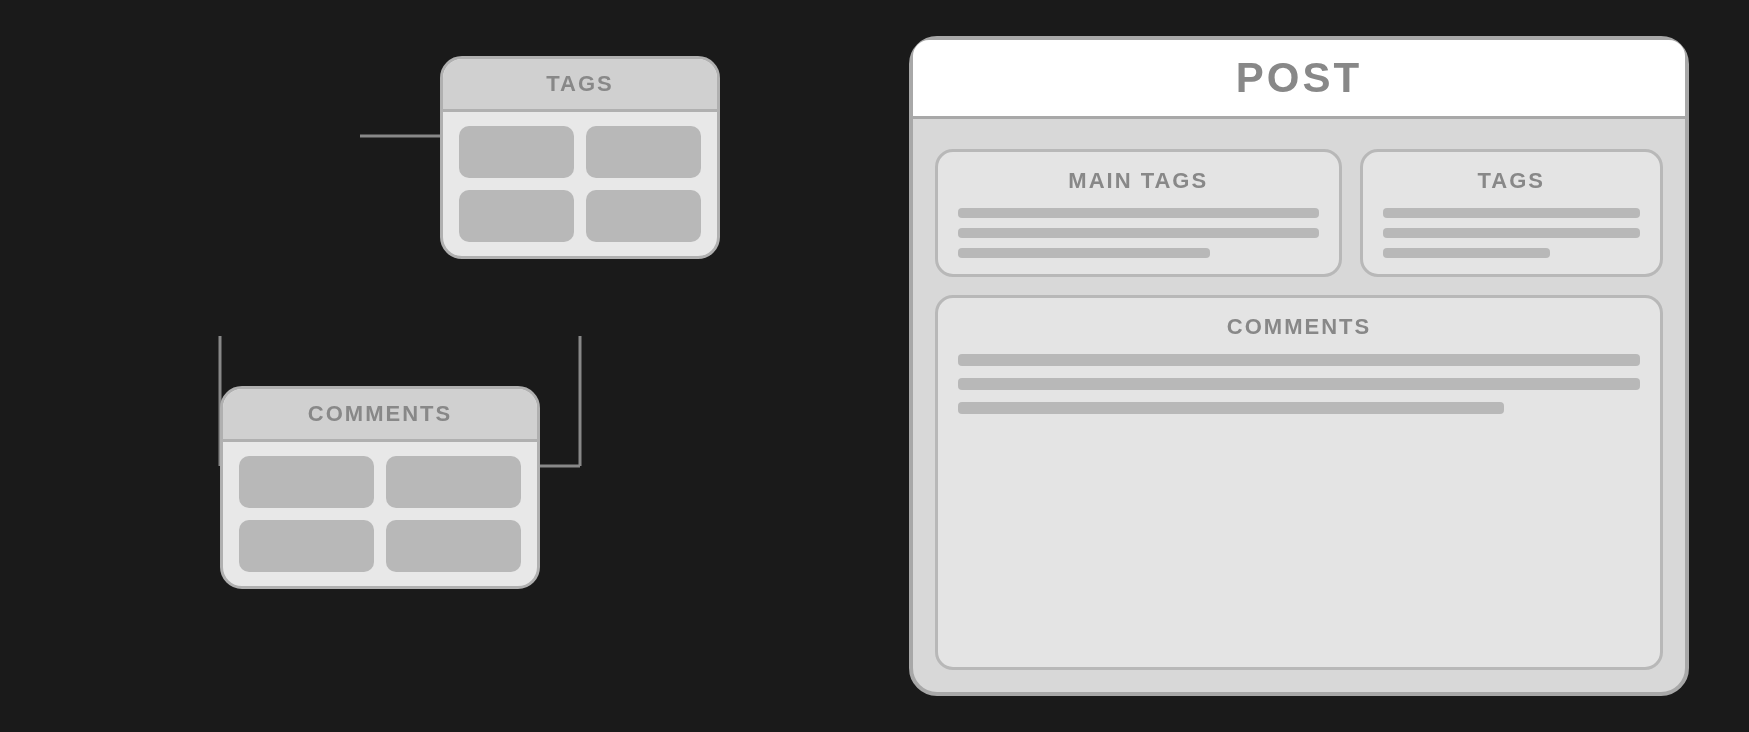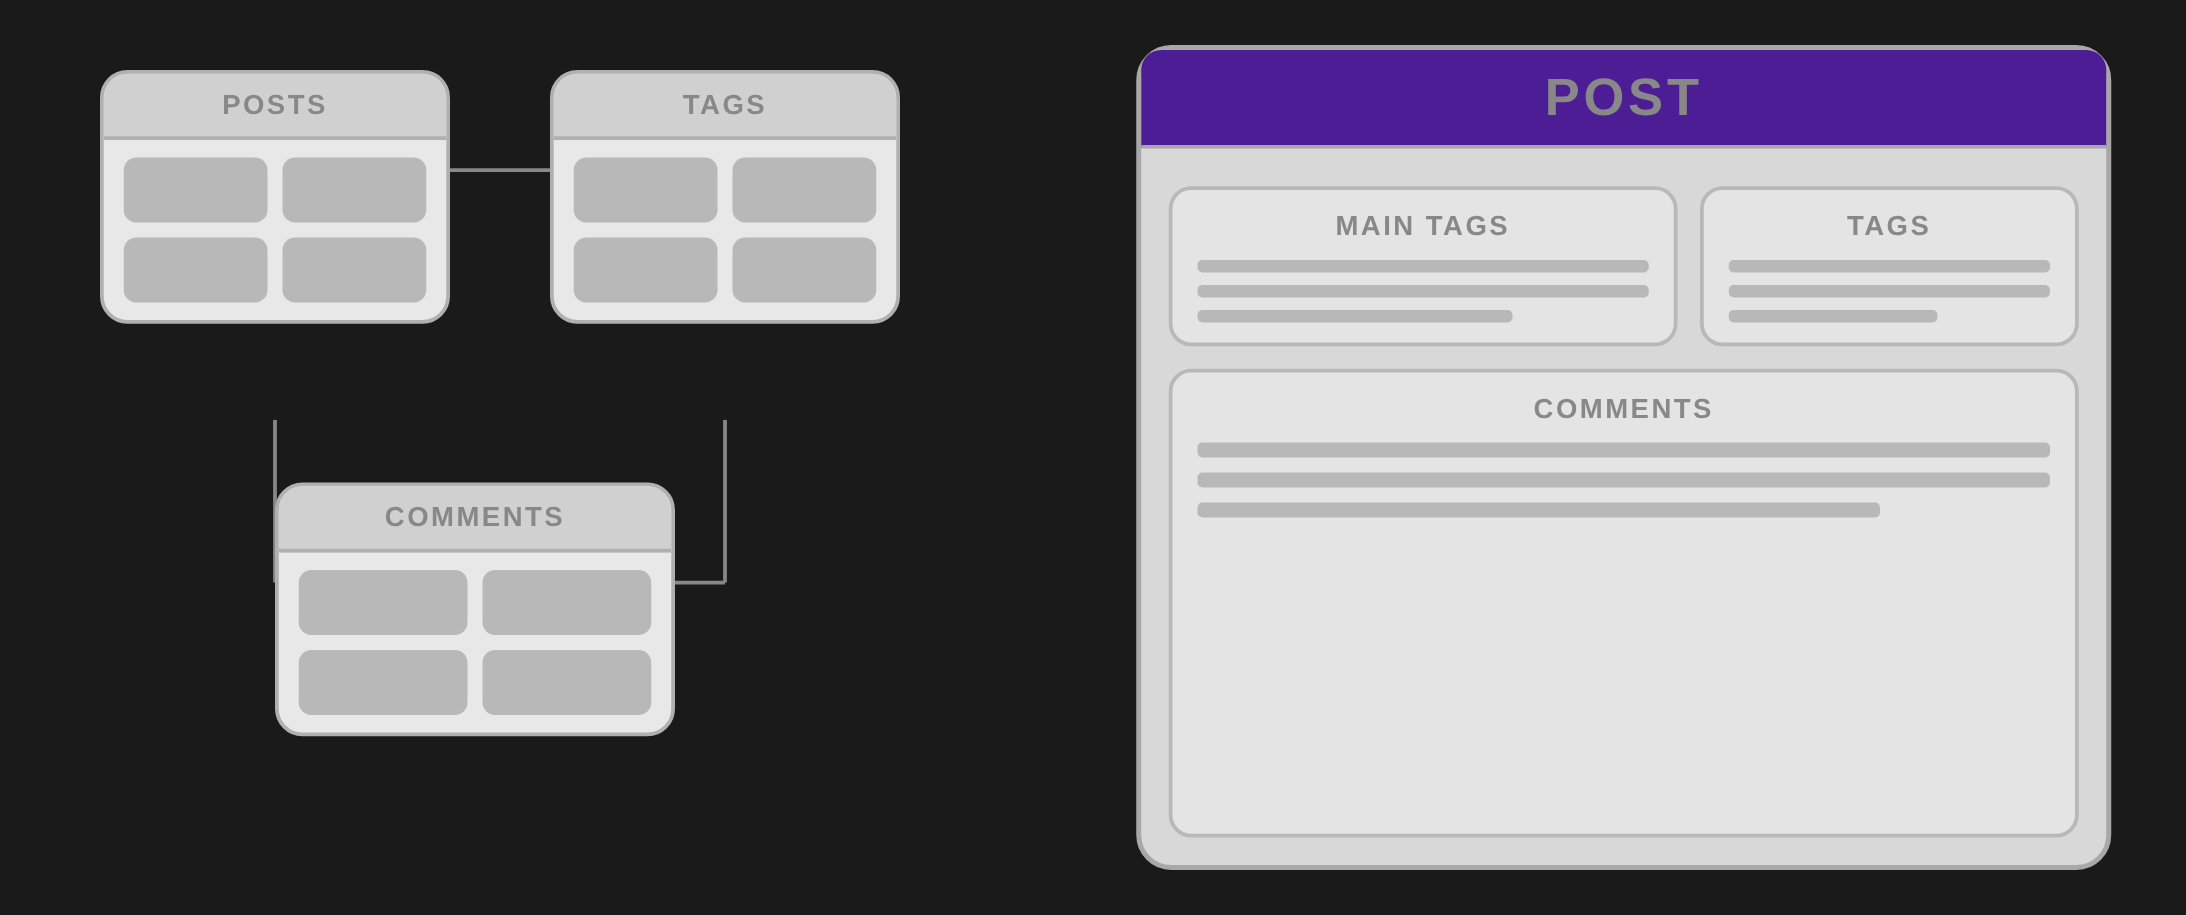--- a/index.html
+++ b/index.html
@@ -99,21 +99,21 @@
       width: 780px;
       height: 660px;
       padding: 22px;
       display: flex;
       flex-direction: column;
       gap: 18px;
       flex-shrink: 0;
     }
 
     .post-panel-header {
-      background: #4c1d95;
+      background: #ffffff;
       border-radius: 16px 16px 0 0;
       text-align: center;
       padding: 14px;
       margin: -22px -22px 0 -22px;
       border-bottom: 3px solid #a8a8a8;
     }
 
     .post-panel-title {
       font-size: 42px;
       font-weight: 900;
@@ -191,31 +191,20 @@
 
     <line x1="300" y1="100" x2="380" y2="100" stroke="#888" stroke-width="3"></line>
 
     <line x1="160" y1="300" x2="160" y2="430" stroke="#888" stroke-width="3"></line>
     <line x1="160" y1="430" x2="160" y2="430" stroke="#888" stroke-width="3"></line>
 
     <line x1="520" y1="300" x2="520" y2="430" stroke="#888" stroke-width="3"></line>
     <line x1="480" y1="430" x2="520" y2="430" stroke="#888" stroke-width="3"></line>
   </svg>
 
-  <div class="table-card card-posts">
-    <div class="table-header">
-      <span class="table-header-text">POSTS</span>
-    </div>
-    <div class="table-body">
-      <div class="table-cell"></div>
-      <div class="table-cell"></div>
-      <div class="table-cell"></div>
-      <div class="table-cell"></div>
-    </div>
-  </div>
 
   <div class="table-card card-tags">
     <div class="table-header">
       <span class="table-header-text">TAGS</span>
     </div>
     <div class="table-body">
       <div class="table-cell"></div>
       <div class="table-cell"></div>
       <div class="table-cell"></div>
       <div class="table-cell"></div>

